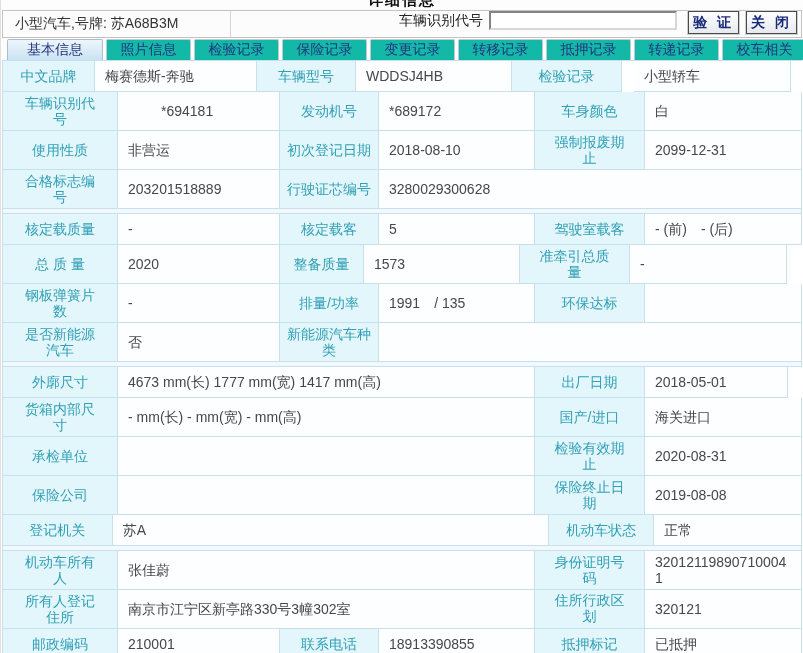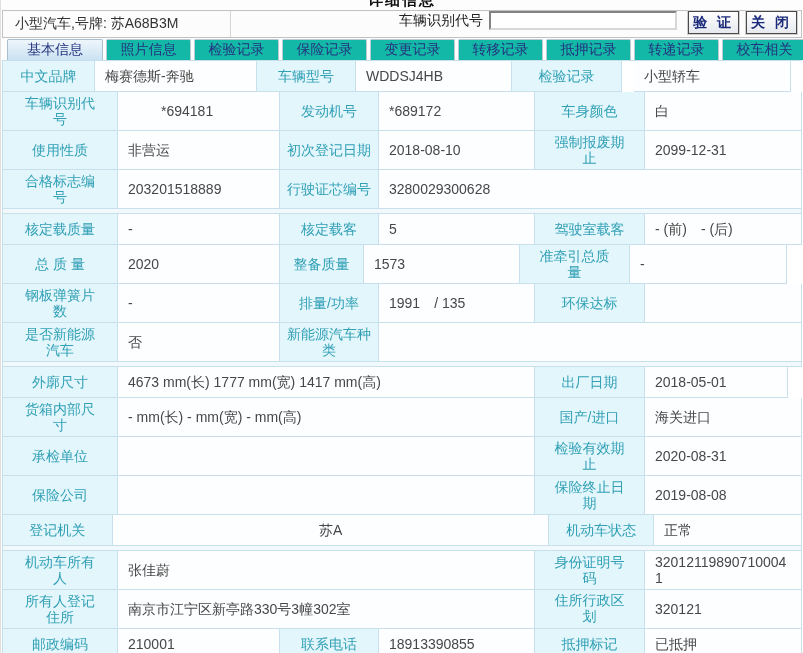--- a/index.html
+++ b/index.html
@@ -284,21 +284,21 @@
         <span>保险终止日期</span>
       </div>
       <div class="val c5" style="width: 157px;">
         <span>2019-08-08</span>
       </div>
     </div>
     <div class="row">
       <div class="lbl c0" style="width: 115px;">
         <span>登记机关</span>
       </div>
-      <div class="val c1" style="width: 466px; justify-content: center;">
+      <div class="val c1" style="width: 466px;">
         <span>苏A</span>
       </div>
       <div class="lbl c4" style="width: 110px;">
         <span>机动车状态</span>
       </div>
       <div class="val c5" style="width: 157px;">
         <span>正常</span>
       </div>
     </div>
     <div class="divider-row"></div>

